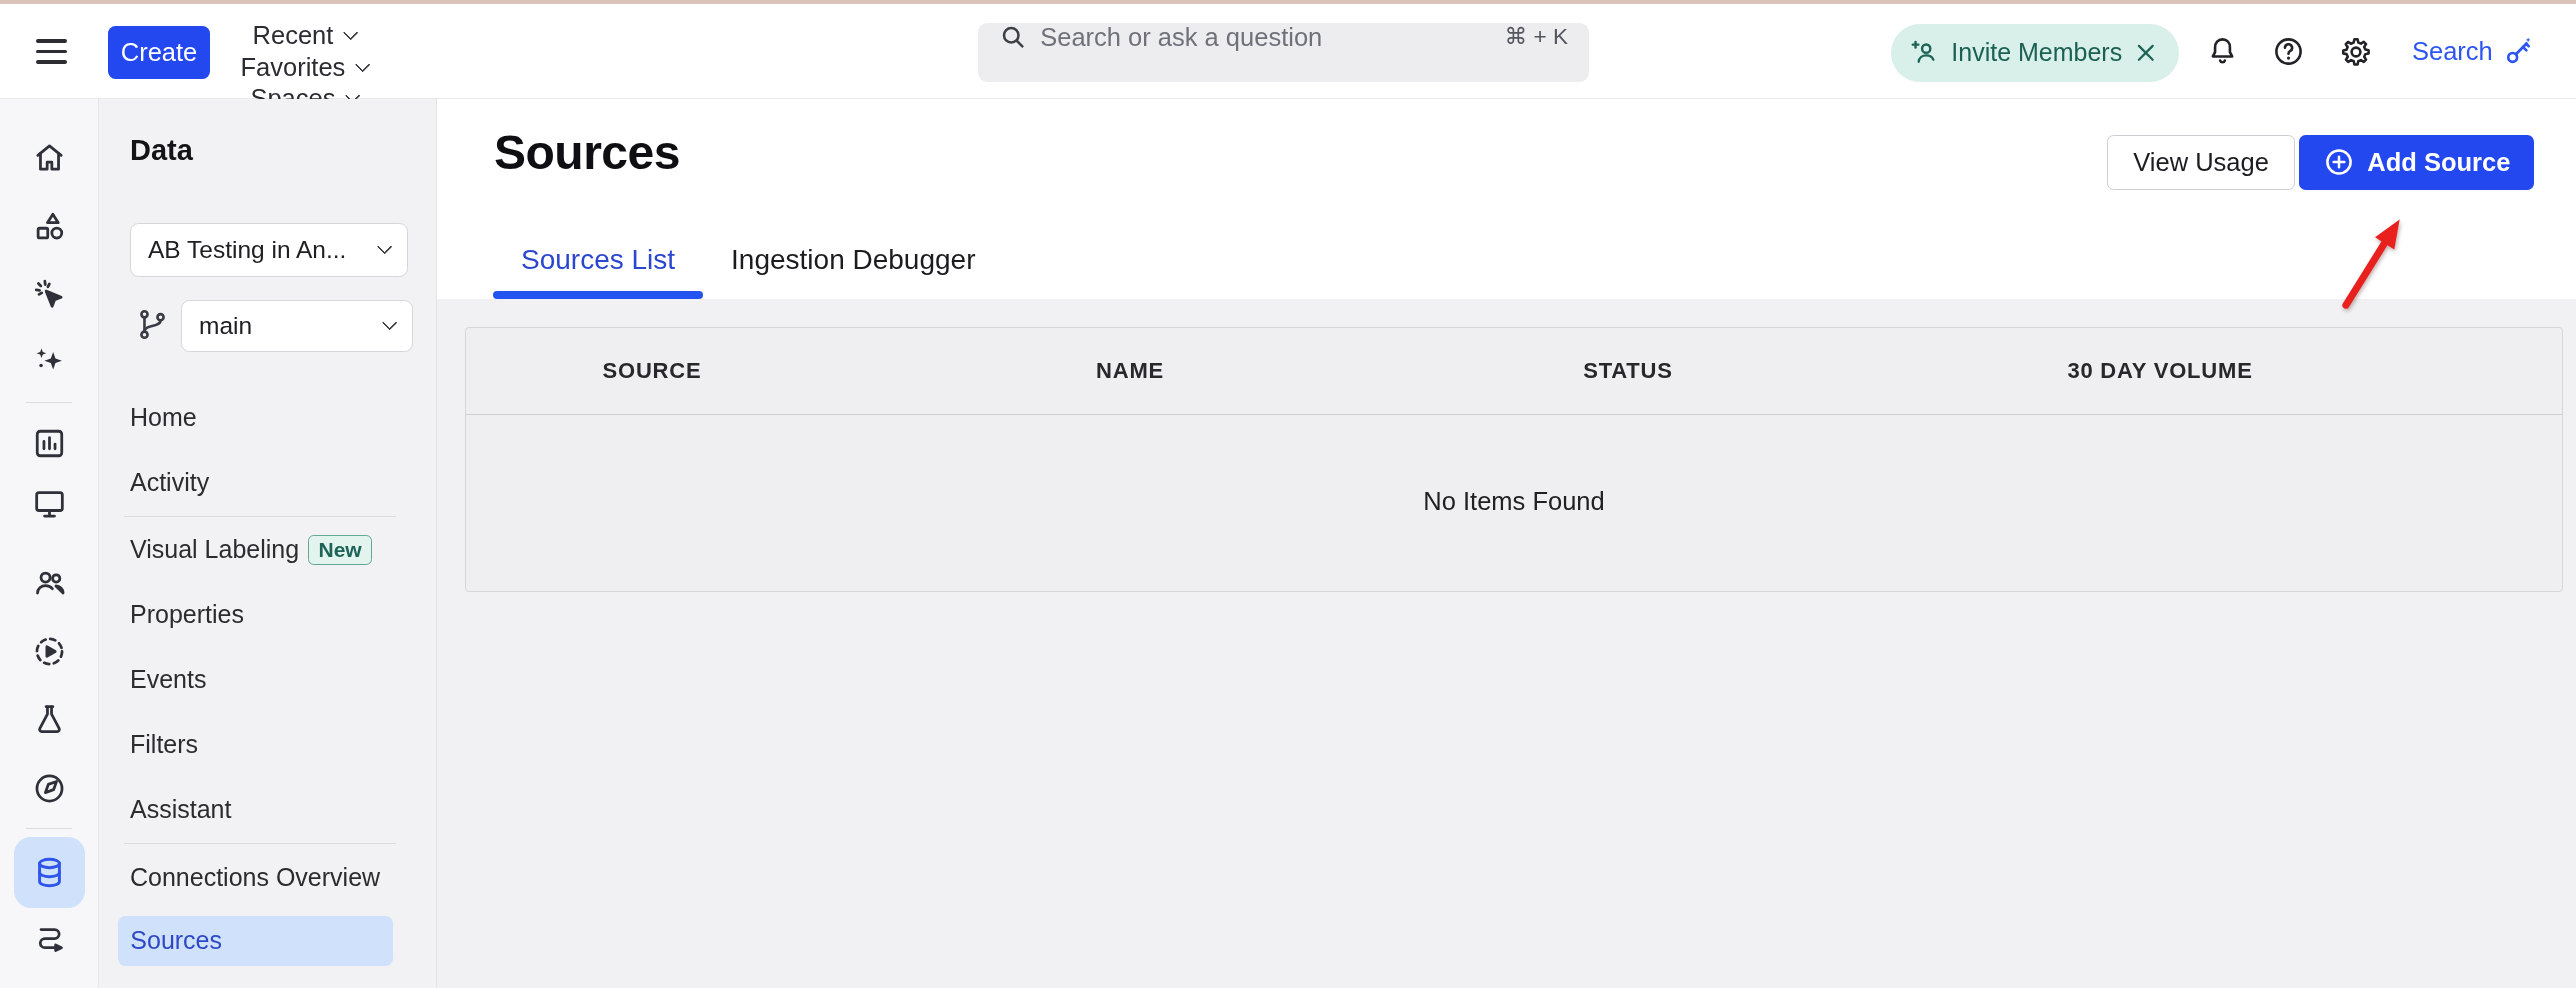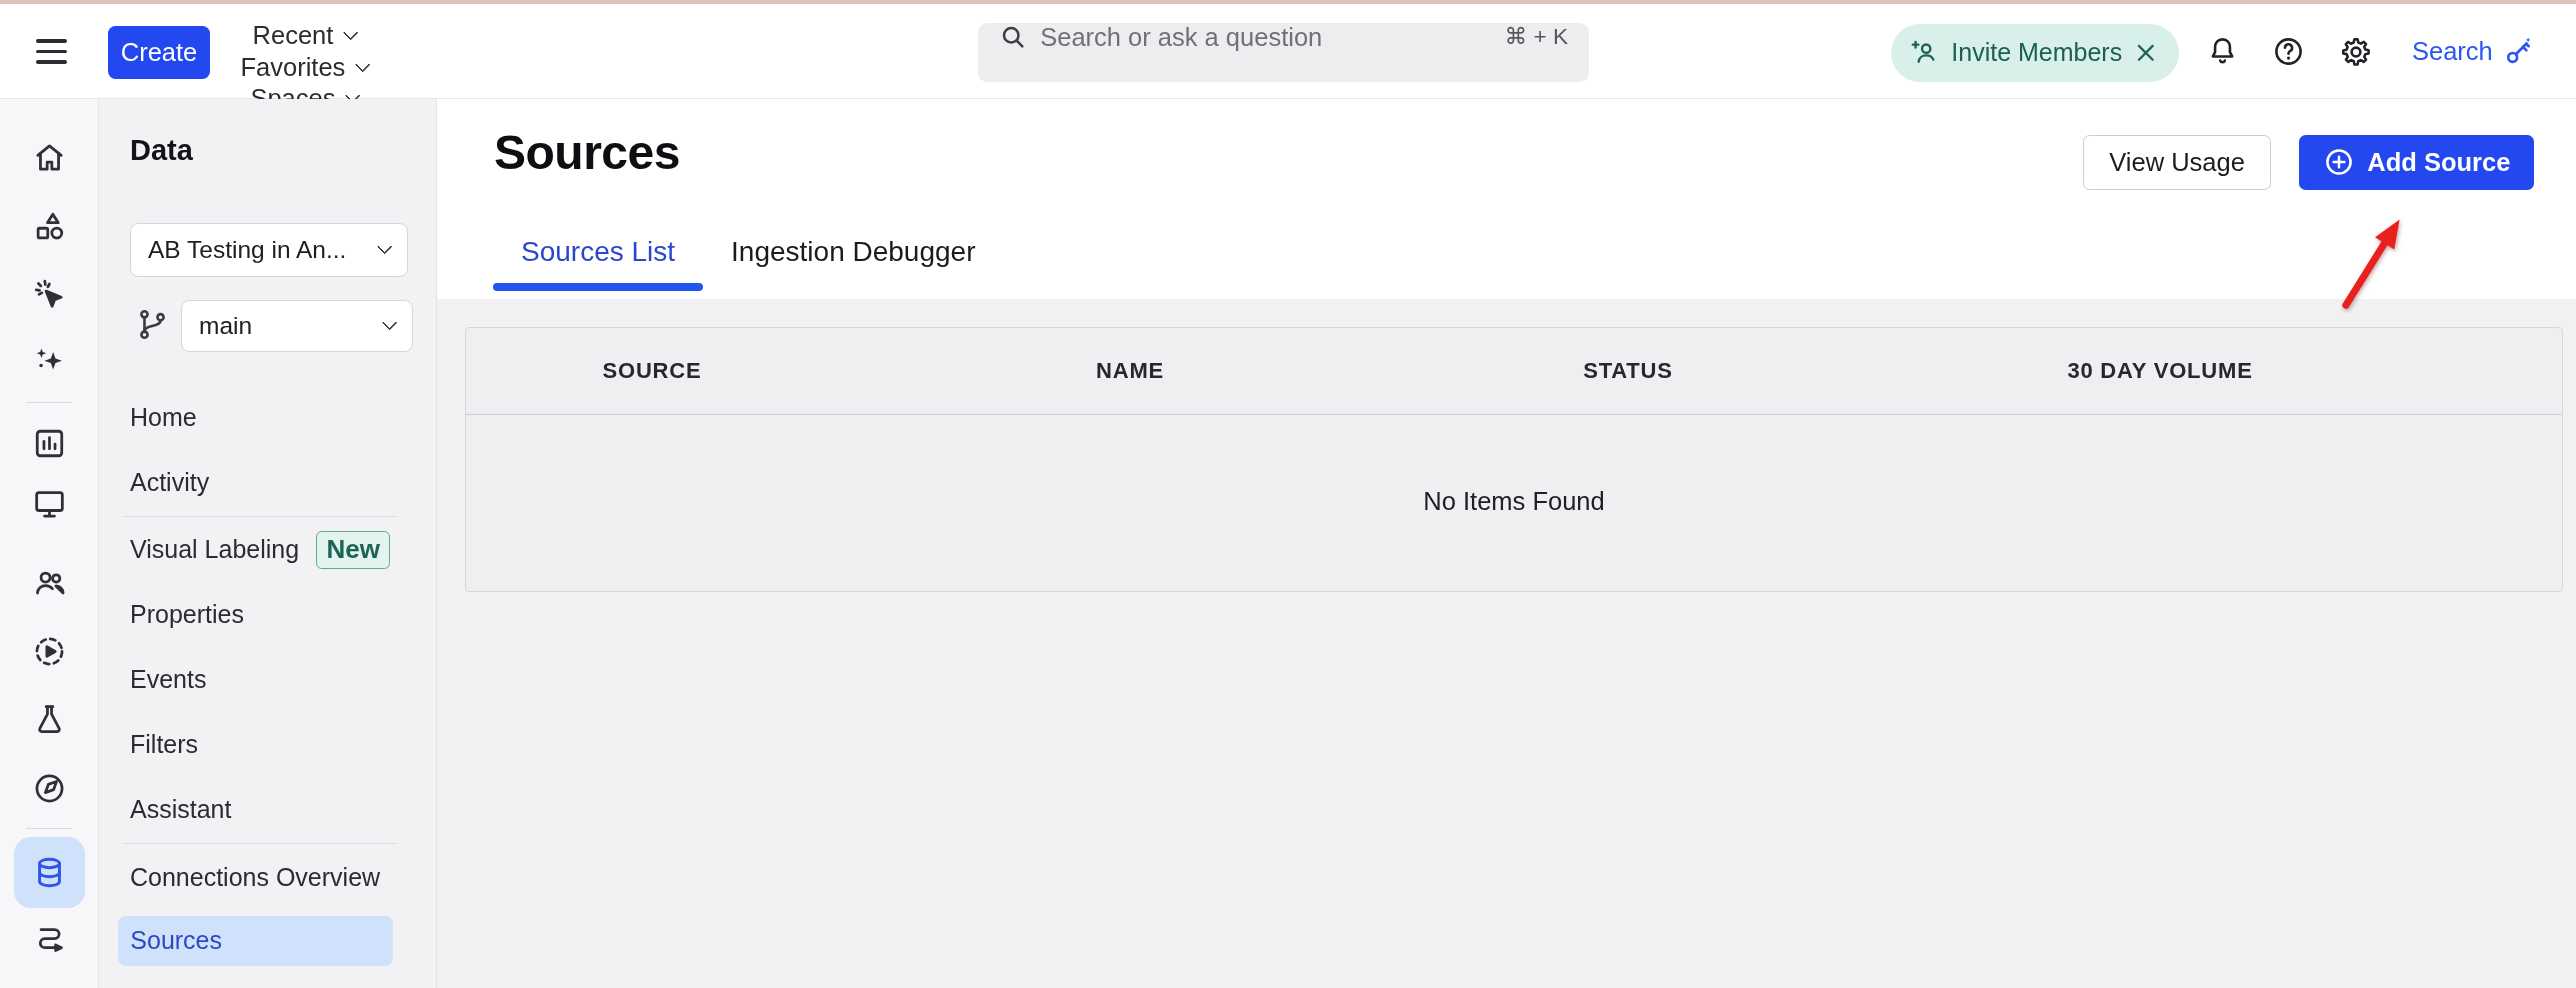--- a/index.html
+++ b/index.html
@@ -52,34 +52,34 @@
   .select .chev { border-color:#3e3e46; }
   .proj-select { left:31px; top:124px; width:278px; height:54px; }
   .branch-icon { position:absolute; left:36px; top:208px; width:35px; height:35px; }
   .branch-select { left:82px; top:201px; width:232px; height:52px; }
   .side-nav { position:absolute; top:286px; left:0; right:0; }
   .nav-item { height:65px; display:flex; align-items:center; padding-left:31px;
     font-size:25px; color:#2b2b30; cursor:pointer; }
   .side-divider { height:0.9px; background:#dcdce0; margin:0.9px 40px 0.9px 24.5px; }
   .nav-item.active { height:50px; width:275px; margin:5.7px 0 0 19px; padding-left:12.3px;
     border-radius:7.5px; background:var(--active-bg); color:#2d49c4; font-weight:500; }
-  .badge { margin-left:17px; padding:1.9px 9.4px 2.8px; font-size:26px; font-weight:700;
+  .badge { margin-left:9px; padding:1.9px 9.4px 2.8px; font-size:21px; font-weight:700;
     color:#1d6357; background:#e3f4ee; border:1.9px solid #62a895; border-radius:5.7px; }
   
   .main { position:relative; flex:1; background:#f1f1f3; overflow:hidden; }
   .main-header { position:absolute; top:0; left:0; right:0; height:200px; background:#fff; }
   .page-title { position:absolute; left:57px; top:26.4px; font-size:48px; font-weight:600;
     letter-spacing:-0.5px; color:#0e0e13; }
-  .hdr-btns { position:absolute; right:42px; top:36px; display:flex; gap:28px; }
+  .hdr-btns { position:absolute; right:42px; top:36px; display:flex; gap:4px; }
   .btn-outline { height:55px; padding:0 25.5px; font-size:25.5px; font-weight:500; color:#1c1c22;
     background:#fff; border:1.9px solid #cdcdd2; border-radius:6.6px; font-family:inherit; cursor:pointer; }
   .btn-primary { height:55px; padding:0 23.6px; display:flex; align-items:center; gap:12.3px;
     background:var(--accent); color:#fff; border:none; border-radius:6.6px;
     font-size:25.5px; font-weight:600; font-family:inherit; cursor:pointer; }
-  .tabs { position:absolute; left:56px; bottom:8px; display:flex; }
+  .tabs { position:absolute; left:56px; bottom:0; display:flex; }
   .tab { position:relative; padding:0 28px 22.6px; font-size:28px; color:#1b1b20; cursor:pointer; }
   .tab.active { color:var(--tab-text); font-weight:500; }
   .tab.active::after { content:''; position:absolute; left:0; right:0; bottom:0; height:7.5px;
     background:var(--underline); border-radius:4.7px; }
   .table { position:absolute; left:28px; top:228px; width:2098px; height:265px;
     background:#efeff1; border:1.9px solid #d6d6d9; border-radius:3.8px; }
   .thead { position:relative; height:87px; border-bottom:1.9px solid #cccdd1; }
   .col-h { position:absolute; top:50%; transform:translate(-50%,-50%); font-size:22px;
     font-weight:700; letter-spacing:0.8px; color:#27272c; white-space:nowrap; }
   .tbody { height:174px; display:flex; align-items:center; justify-content:center; }

